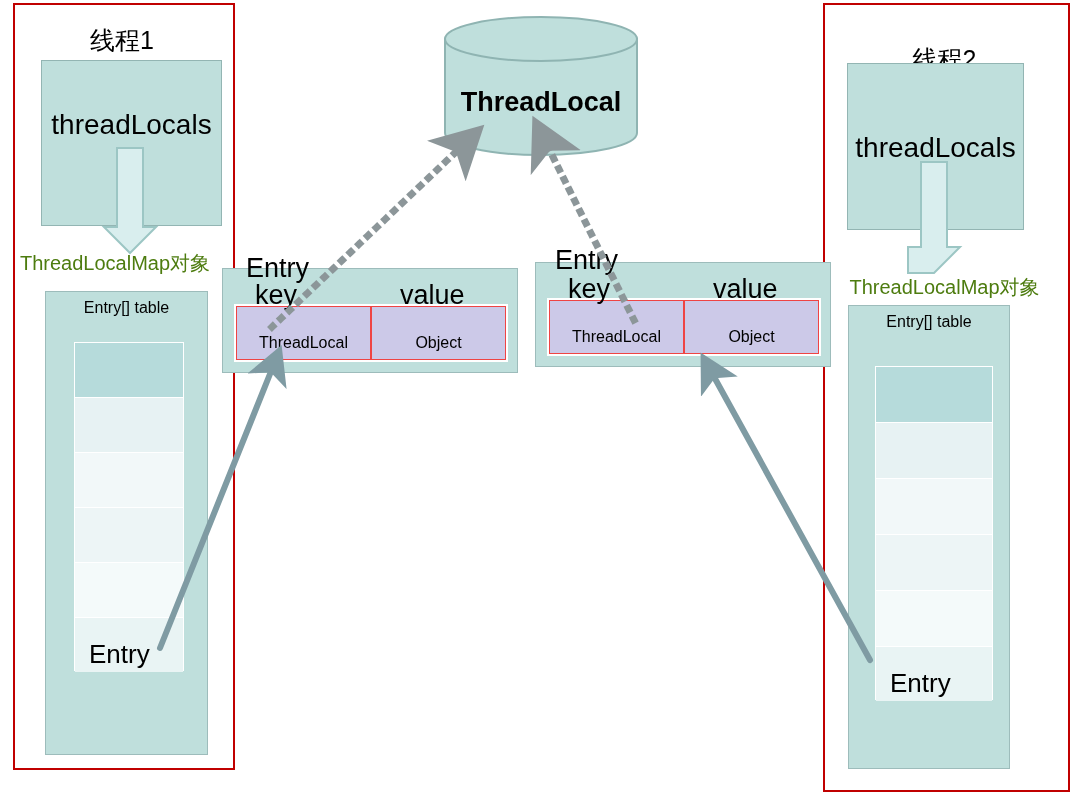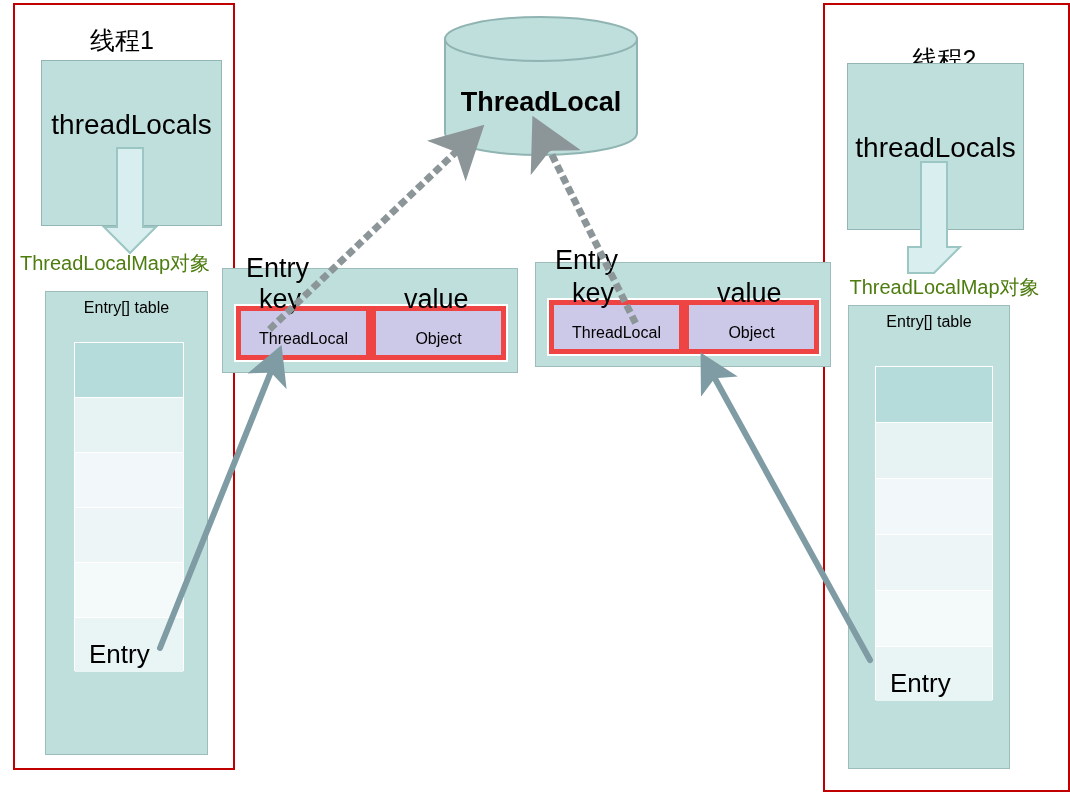--- a/index.html
+++ b/index.html
@@ -36,21 +36,21 @@
   .cells{position:absolute;border:1px solid #ffffff;box-sizing:border-box;}
   .cell{position:absolute;left:0;right:0;box-sizing:border-box;border-bottom:1px solid #ffffff;}
   .cell-label{
     position:absolute;left:14px;bottom:2px;font-size:26px;color:#000;white-space:nowrap;
   }
 
   
   .entry-card{position:absolute;background:#bfdfdc;border:1px solid #9dbcbb;box-sizing:border-box;}
   .entry-card-title{position:absolute;font-size:27px;color:#000;white-space:nowrap;}
   .kv-wrap{position:absolute;display:flex;background:#ffffff;box-sizing:border-box;}
-  .kv{position:relative;background:#ccc9e8;border:5px solid #ef4444;box-sizing:border-box;
+  .kv{position:relative;background:#ccc9e8;border:1px solid #ef4444;box-sizing:border-box;
       display:flex;align-items:flex-end;justify-content:center;text-align:right;}
   .kv-head{position:absolute;font-size:27px;color:#000;white-space:nowrap;}
   .kv-sub{font-size:16px;color:#000;padding-bottom:7px;white-space:nowrap;}
 
   
   .cyl{position:absolute;}
   .cyl-label{
     position:absolute;left:0;right:0;text-align:center;
     font-size:27px;font-weight:bold;color:#000;
   }

